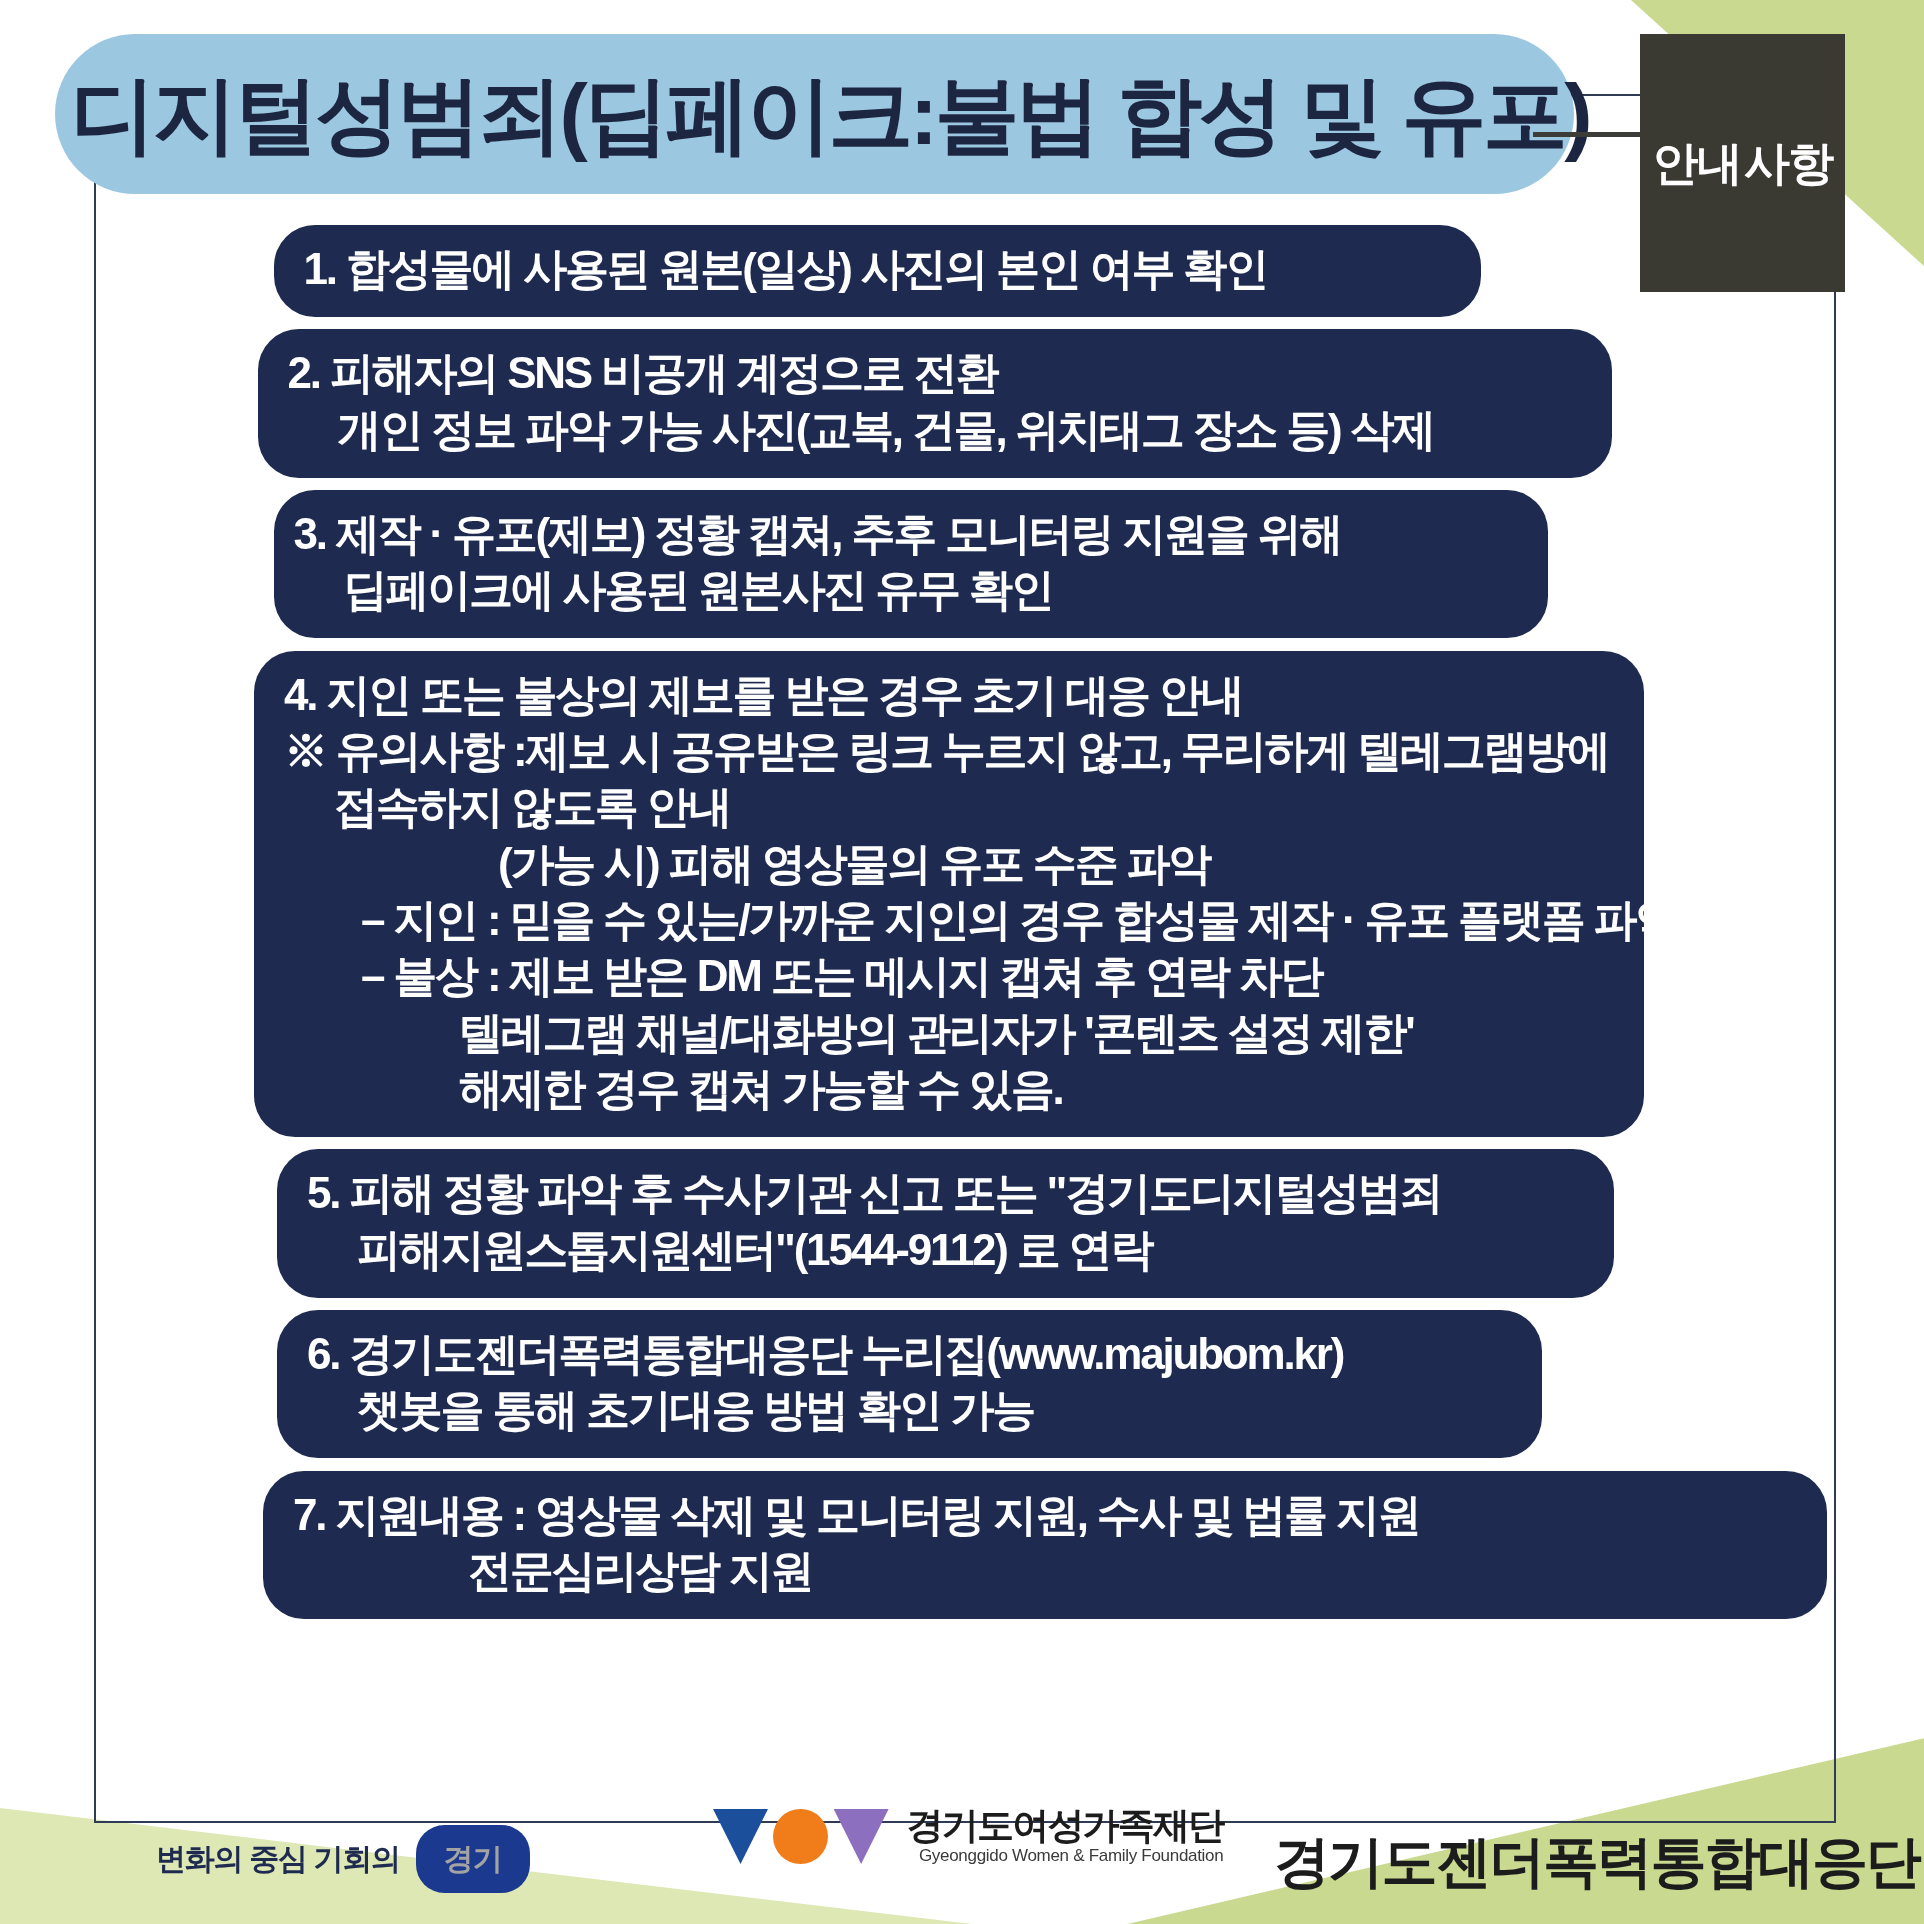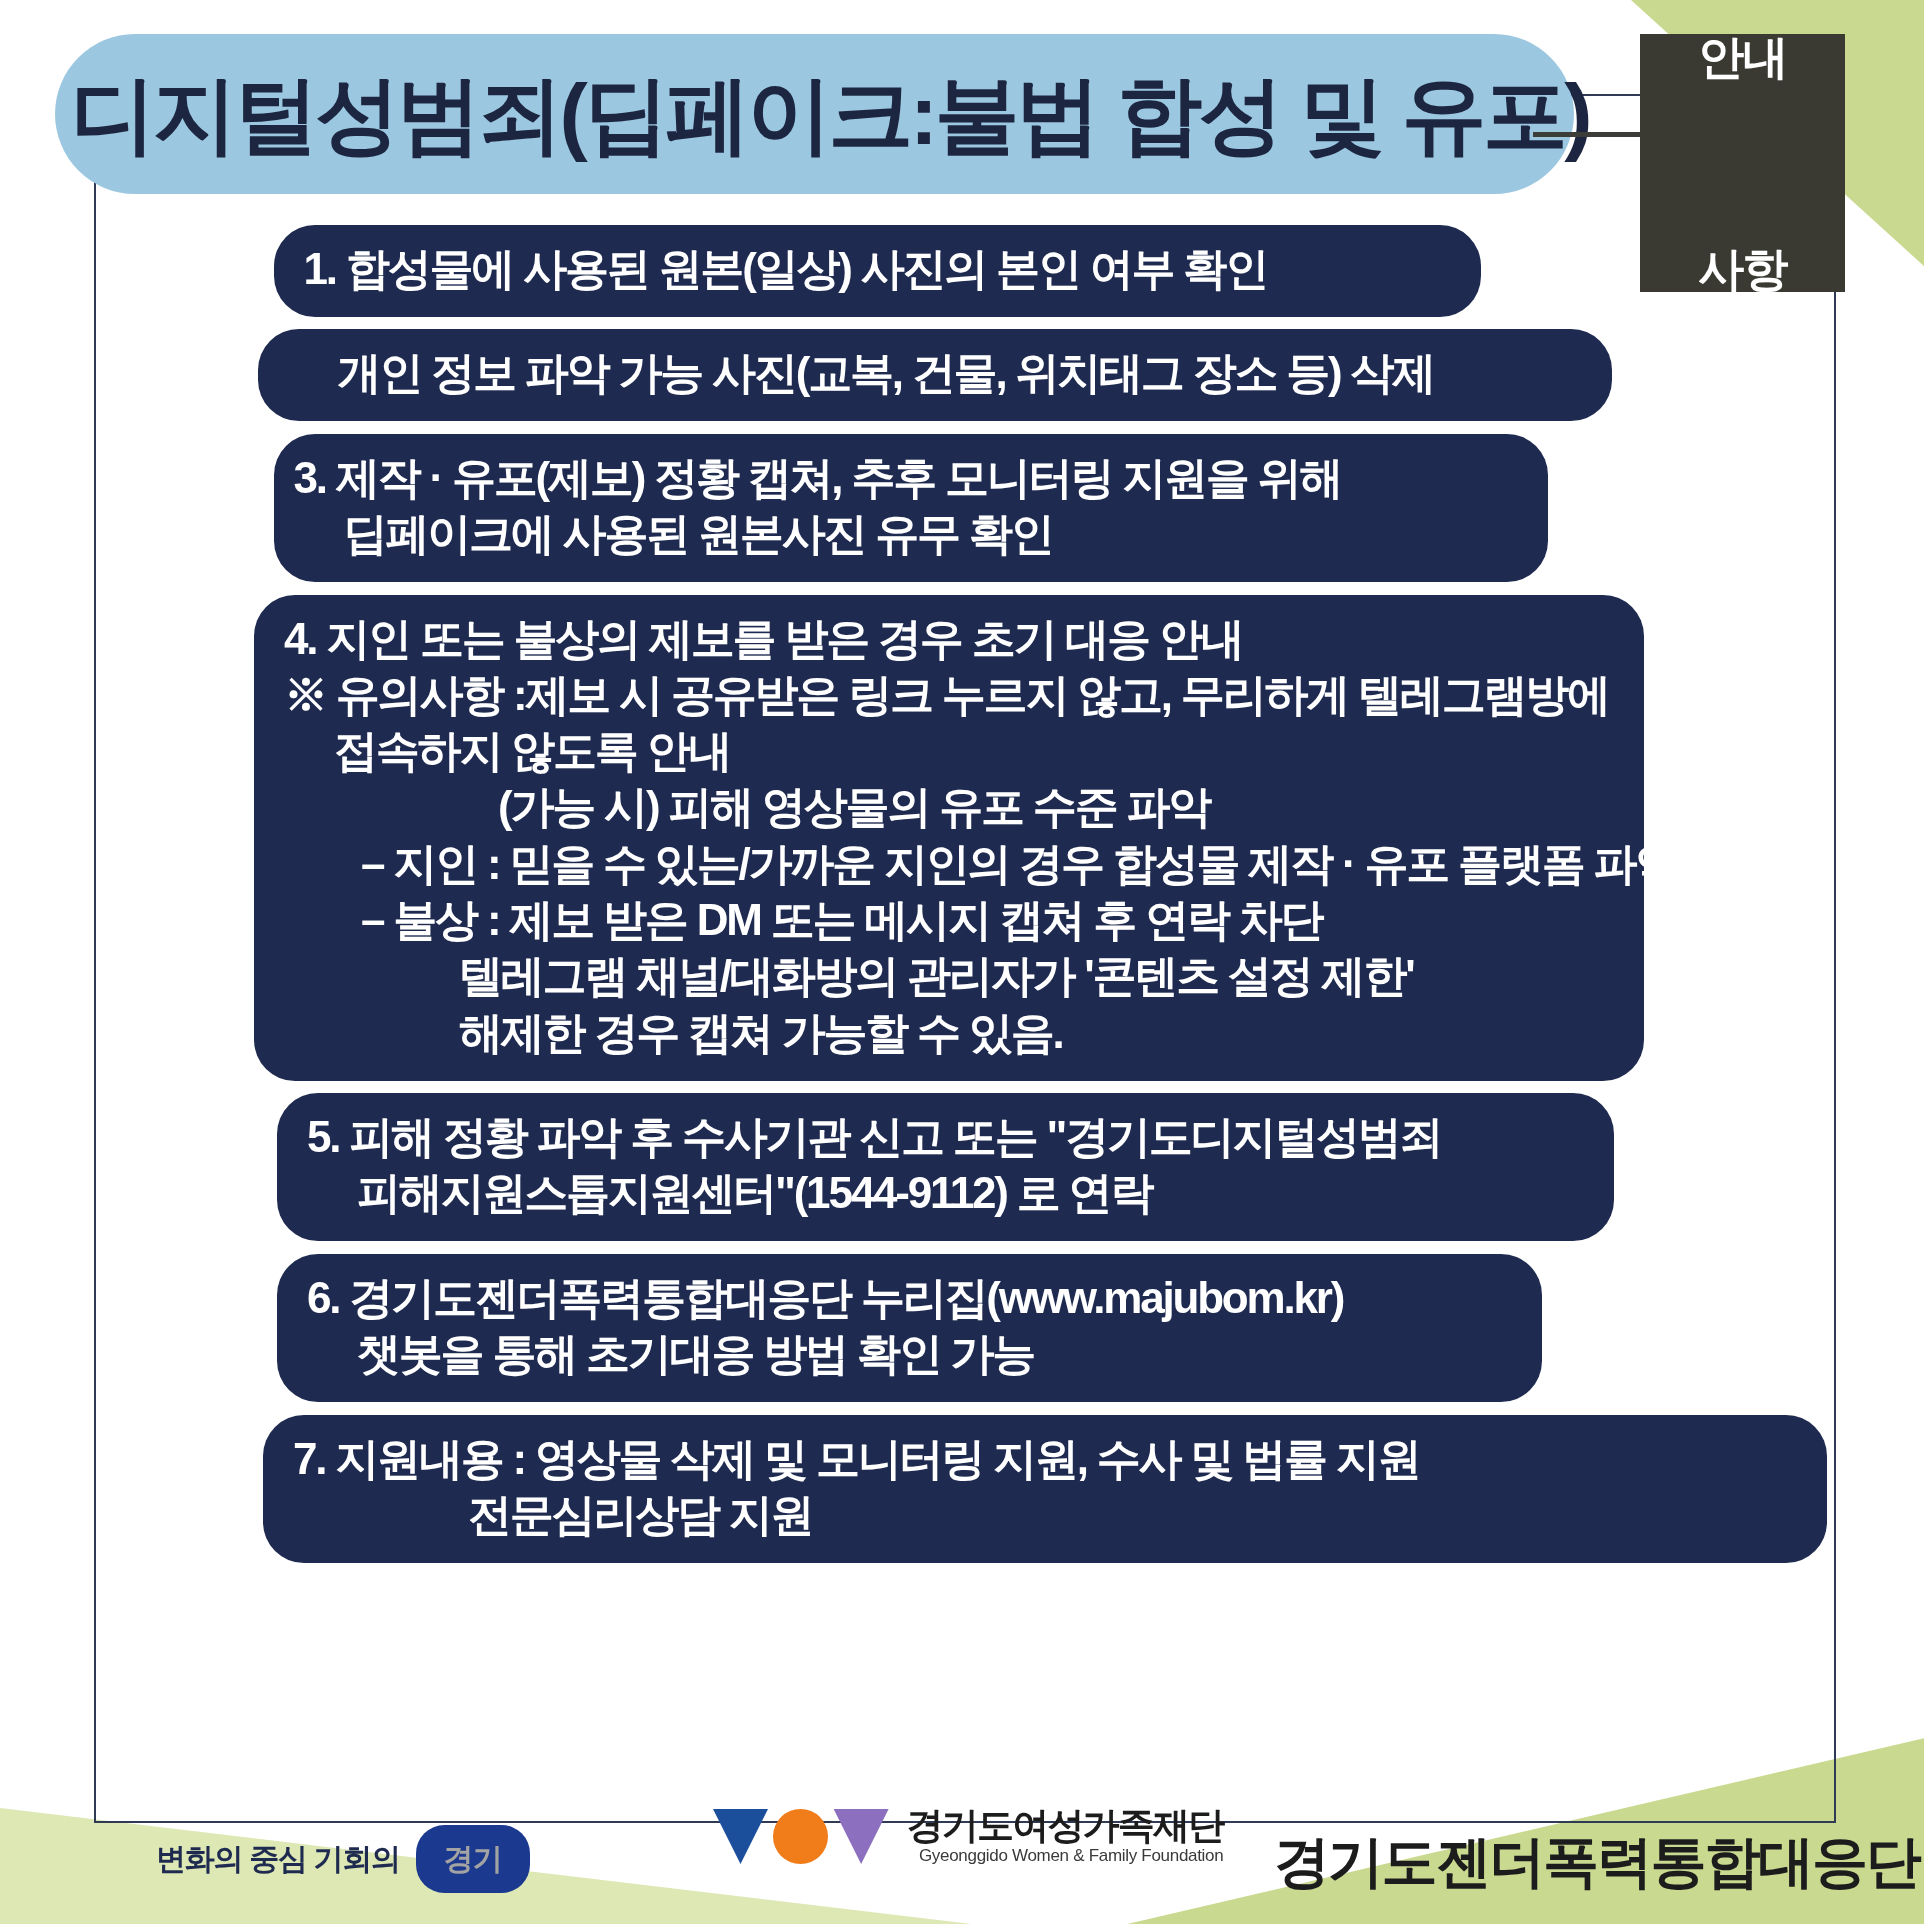--- a/index.html
+++ b/index.html
@@ -77,23 +77,23 @@
     left: 1533px; top: 132px;
     width: 151px; height: 4.5px;
     background: #3c3c38;
   }
   .notice-box {
     position: absolute;
     right: 80px; top: 34px;
     width: 205px; height: 258px;
     background: #3a3a33;
     display: flex;
-    flex-direction: column;
-    align-items: center;
-    justify-content: space-between;
+    flex-direction: row;
+    align-items: center;
+    justify-content: center;
     gap: 3px;
   }
   .notice-box span {
     color: #ffffff;
     font-size: 46px;
     font-weight: bold;
     letter-spacing: -1.8px;
     line-height: 1;
   }
 
@@ -228,20 +228,21 @@
     <span>사항</span>
   </div>
 
   <div class="items">
 
     <div class="item item-1">
       <span class="ln">1. 합성물에 사용된 원본(일상) 사진의 본인 여부 확인</span>
     </div>
 
     <div class="item item-2">
+      <span class="ln">2. 피해자의 SNS 비공개 계정으로 전환</span>
       <span class="ln indent1">개인 정보 파악 가능 사진(교복, 건물, 위치태그 장소 등) 삭제</span>
     </div>
 
     <div class="item item-3">
       <span class="ln">3. 제작 · 유포(제보) 정황 캡쳐, 추후 모니터링 지원을 위해</span>
       <span class="ln indent1">딥페이크에 사용된 원본사진 유무 확인</span>
     </div>
 
     <div class="item item-4">
       <span class="ln">4. 지인 또는 불상의 제보를 받은 경우 초기 대응 안내</span>

